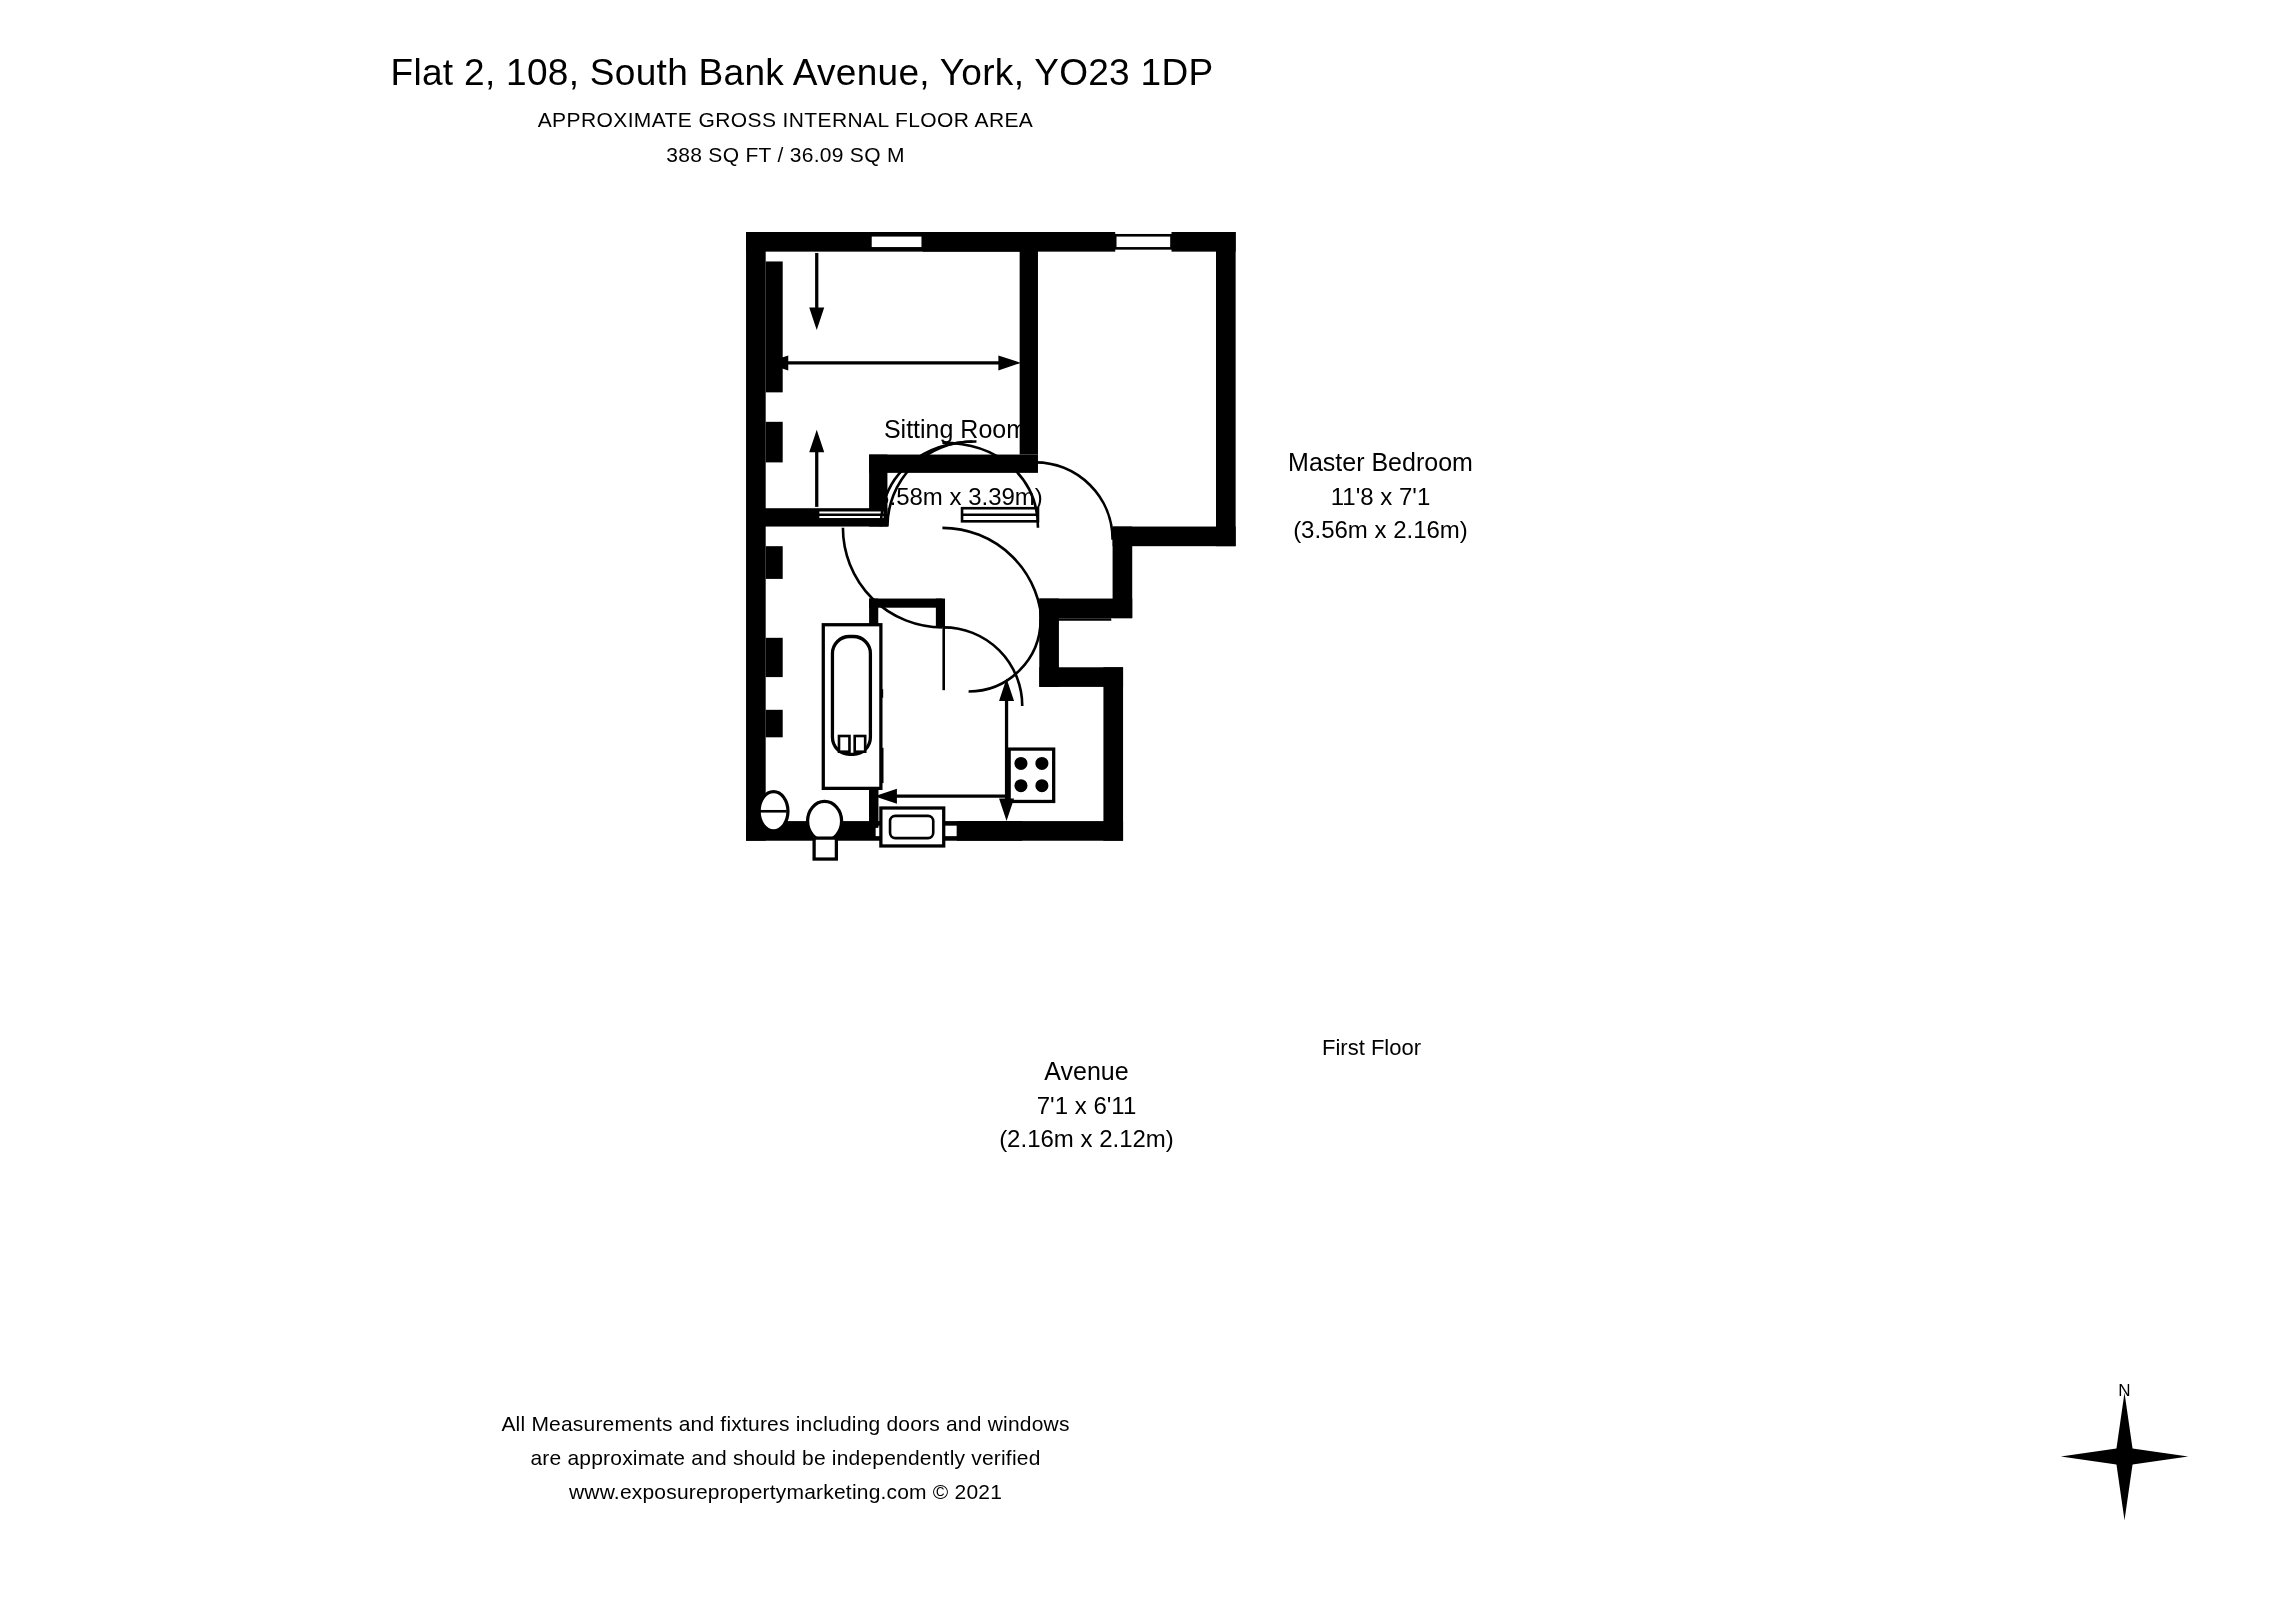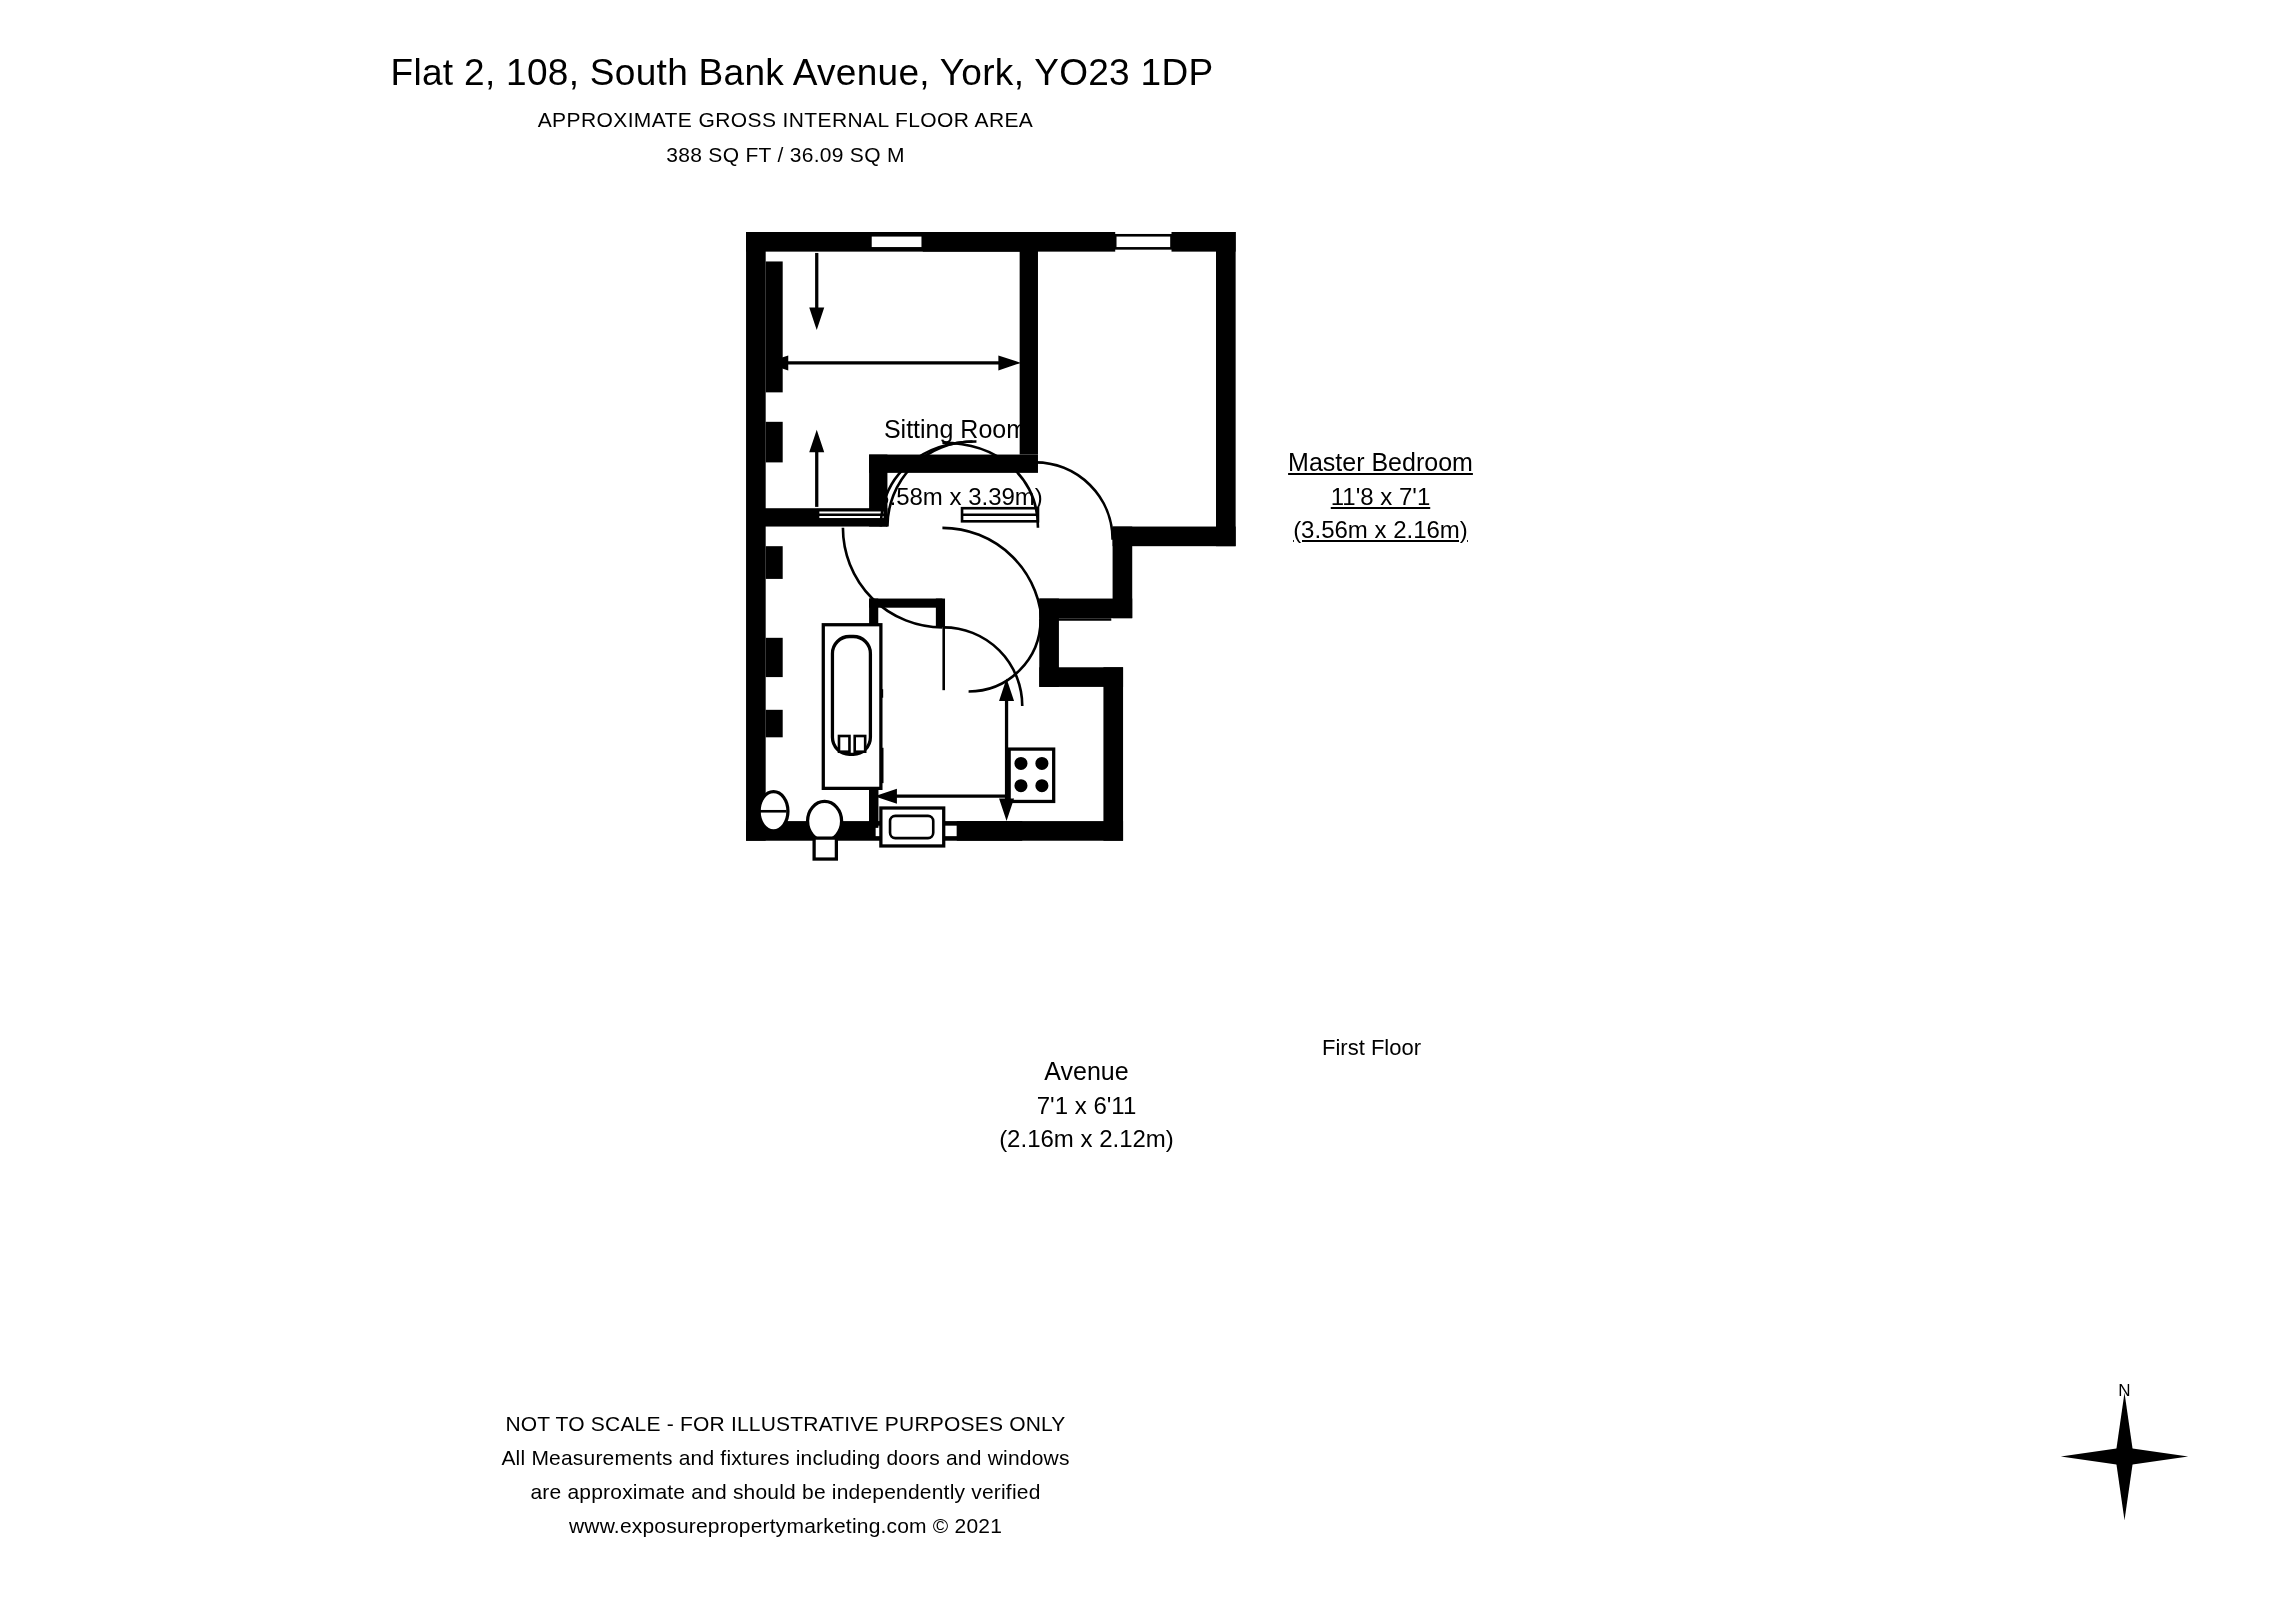--- a/index.html
+++ b/index.html
@@ -56,21 +56,21 @@
     position: absolute;
     text-align: center;
     line-height: 1.38;
     font-size: 24px;
     white-space: nowrap;
   }
   .room-label .rname { font-size: 25px; }
   .room-label .rdim  { font-size: 24px; }
 
   #label-sitting  { left: 792px; top: 412px;  width: 327px; }
-  #label-master   { left: 1217px; top: 445px;  width: 327px; text-decoration: underline; }
+  #label-master   { left: 1217px; top: 445px;  width: 327px; }
   #label-kitchen  { left: 949px; top: 1054px; width: 275px; }
 
   .floor-note {
     position: absolute;
     left: 1322px;
     top: 1035px;
     font-size: 22px;
     white-space: nowrap;
   }
 
@@ -247,21 +247,20 @@
 
 <div class="room-label" id="label-kitchen">
   <div class="rname">Avenue</div>
   <div class="rdim">7'1 x 6'11</div>
   <div class="rdim">(2.16m x 2.12m)</div>
 </div>
 
 <div class="floor-note">First Floor</div>
 
 <div class="footer">
-  <div>NOT TO SCALE - FOR ILLUSTRATIVE PURPOSES ONLY</div>
   <div>All Measurements and fixtures including doors and windows</div>
   <div>are approximate and should be independently verified</div>
   <div>www.exposurepropertymarketing.com © 2021</div>
 </div>
 
 <div class="compass">
   <div class="n-letter">N</div>
   <svg viewBox="0 0 230 230" width="151" height="151">
 
     <polygon points="115,18 128,108 115,122 102,108" fill="#000"></polygon>

